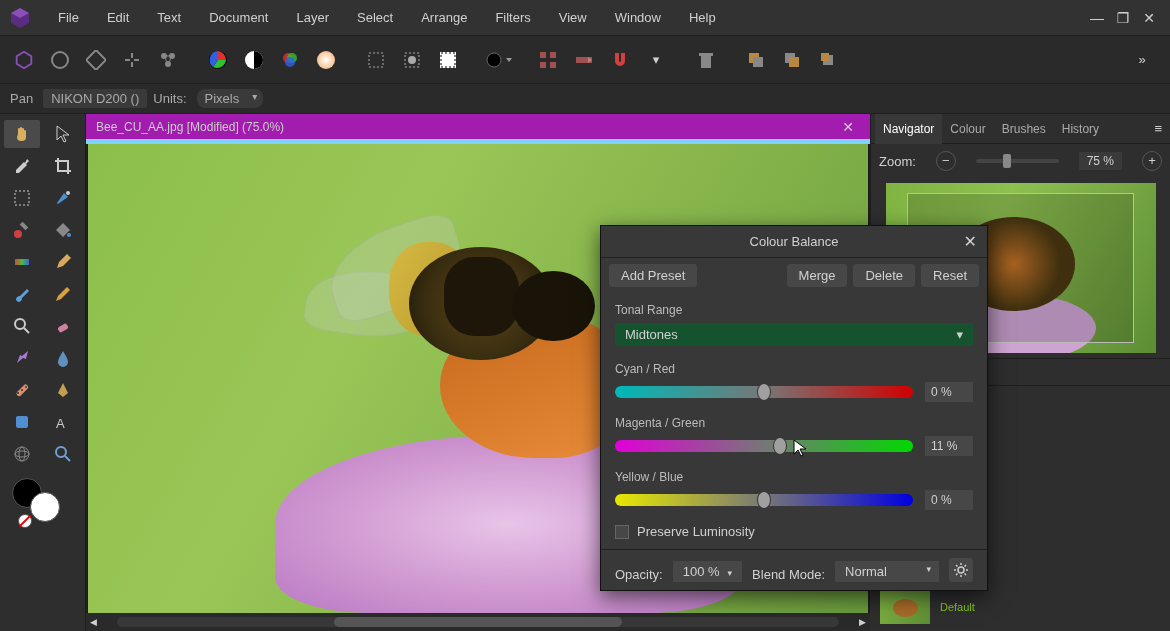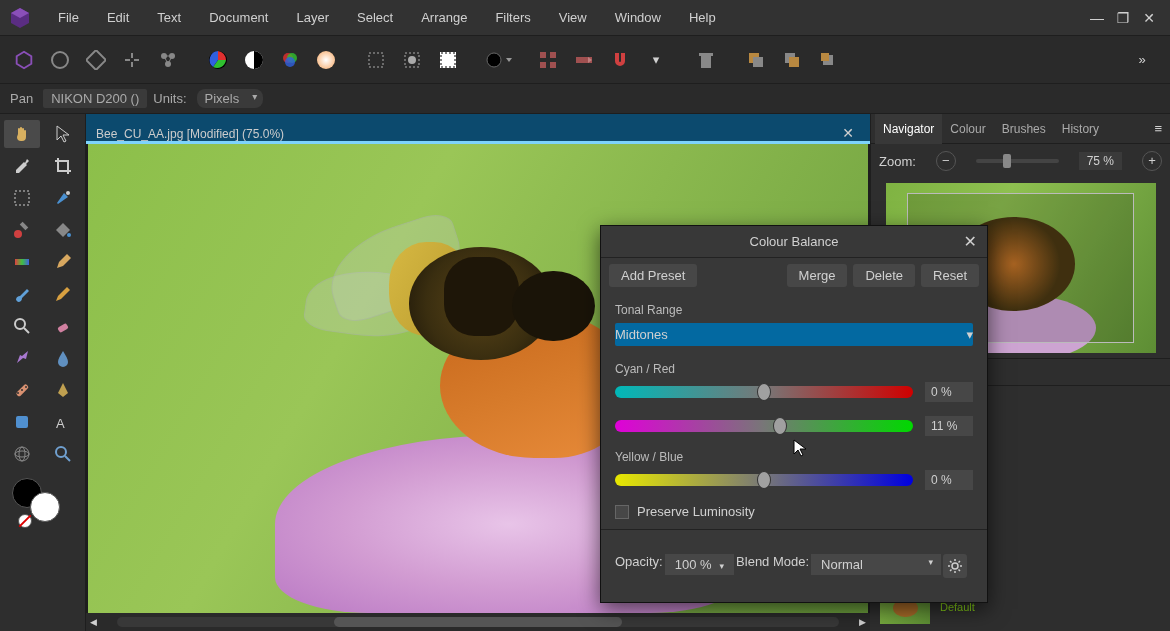--- a/index.html
+++ b/index.html
@@ -21,21 +21,21 @@
 .workspace{display:flex;height:517px}
 .tools{width:86px;background:#2e2e2e;padding:6px 4px;border-right:1px solid #1e1e1e}
 .tools .trow{display:flex;justify-content:space-between;margin-bottom:4px}
 .tool{width:36px;height:28px;display:flex;align-items:center;justify-content:center;border-radius:2px}
 .swatches{margin-top:10px;position:relative;height:50px}
 .sw1{width:30px;height:30px;border-radius:50%;background:#000;border:1px solid #555;position:absolute;left:8px;top:0}
 .sw2{width:30px;height:30px;border-radius:50%;background:#fff;border:1px solid #555;position:absolute;left:26px;top:14px}
 .sw-none{width:14px;height:14px;position:absolute;left:14px;top:36px;border-radius:50%;background:#fff;border:1px solid #555}
 .sw-none:after{content:"";position:absolute;width:16px;height:2px;background:#d00;top:5px;left:-2px;transform:rotate(-45deg)}
 .canvas-area{flex:1;background:#242424;display:flex;flex-direction:column;min-width:0}
-.tabbar{height:30px;background:#0c4a6e;display:flex;align-items:flex-end;padding:0 10px;border-bottom:3px solid #7dd3fc}
+.tabbar{height:30px;background:#a21caf;display:flex;align-items:center;padding:0 10px;border-bottom:5px solid #7dd3fc}
 .tabbar .tabname{flex:1;font-size:12px;color:#ccc}
 .tabbar .x{font-size:14px;padding:0 6px}
 .viewport{flex:1;position:relative;overflow:hidden;background:#1e1e1e}
 .photo{position:absolute;left:2px;right:2px;top:0;bottom:18px;background:linear-gradient(120deg,#8cbf4a 0%,#9ac657 35%,#6a9c3c 100%);overflow:hidden}
 .flower{position:absolute;left:24%;bottom:0;width:60%;height:38%;background:radial-gradient(ellipse at center,#e8c4e8 0%,#d29cd2 50%,#b978c4 100%);border-radius:50% 50% 20% 20%}
 .bee{position:absolute;left:28%;top:18%;width:44%;height:50%;border-radius:50% 45% 40% 35%}
 .bee .body{position:absolute;right:6%;bottom:2%;width:55%;height:62%;background:linear-gradient(160deg,#c7671b 0%,#d67a2a 50%,#e88b3a 100%);border-radius:50% 45% 40% 50%}
 .bee .th{position:absolute;left:30%;top:8%;width:42%;height:48%;background:radial-gradient(circle,#5a4518 0%,#3a2e10 60%,#1a1408 100%);border-radius:50%}
 .bee .head{position:absolute;left:60%;top:18%;width:24%;height:30%;background:#1a1408;border-radius:50%}
 .bee .bstripe{position:absolute;left:40%;top:12%;width:22%;height:34%;background:#1e1608;border-radius:40%}
@@ -69,32 +69,32 @@
 
 
 .dlg{position:absolute;left:600px;top:225px;width:388px;background:#383838;border:1px solid #111;box-shadow:0 6px 20px rgba(0,0,0,.6)}
 .dlg .ttl{height:32px;line-height:32px;text-align:center;position:relative;border-bottom:1px solid #222}
 .dlg .ttl .dx{position:absolute;right:10px;top:0;font-size:16px}
 .dlg .row1{display:flex;padding:6px 8px;gap:6px}
 .dlg .btn{background:#474747;padding:4px 12px;border-radius:3px;font-size:13px}
 .dlg .row1 .sp{flex:1}
 .dlg .body{padding:10px 14px}
 .dlg .lbl{font-size:12px;color:#bbb;margin-bottom:6px}
-.dlg .sel{background:#0369a1;padding:4px 0;border-radius:2px;display:flex;justify-content:space-between;margin-bottom:16px;font-size:13px}
+.dlg .sel{background:#14532d;padding:4px 10px;border-radius:2px;display:flex;justify-content:space-between;margin-bottom:16px;font-size:13px}
 .dlg .sgrp{margin-bottom:14px}
 .dlg .srow{display:flex;align-items:center;gap:12px}
 .dlg .slider{flex:1;height:12px;border-radius:6px;position:relative}
 .dlg .slider .hnd{position:absolute;top:-3px;width:14px;height:18px;background:#a0a0a0;border:1px solid #333;border-radius:50%;margin-left:-7px}
 .dlg .sval{width:48px;background:#474747;padding:3px 6px;font-size:12px;text-align:left}
 .sl-cr{background:linear-gradient(to right,#00b8b8,#777,#d00000)}
 .sl-mg{background:linear-gradient(to right,#e000d8,#777,#00d800)}
 .sl-yb{background:linear-gradient(to right,#e8e800,#777,#0000e0)}
 .dlg .chkrow{display:flex;align-items:center;gap:8px;margin-top:6px}
 .dlg .chk{width:14px;height:14px;background:#474747;border:1px solid #666}
-.dlg .ftr{border-top:1px solid #222;padding:24px 14px;display:flex;align-items:flex-start;gap:2px}
+.dlg .ftr{border-top:1px solid #222;padding:8px 14px;display:flex;align-items:flex-end;gap:10px}
 .dlg .ftr .opv{background:#474747;padding:3px 10px;position:relative}
 .dlg .ftr .opv:after{content:"▾";margin-left:8px;font-size:9px}
 .dlg .ftr .bm{background:#474747;padding:3px 28px 3px 10px;position:relative;flex:1;max-width:130px}
 .dlg .ftr .bm:after{content:"▾";position:absolute;right:8px;font-size:9px}
 .dlg .gear{width:24px;height:24px;background:#474747;display:flex;align-items:center;justify-content:center;border-radius:3px}
 .cursor{position:absolute;left:793px;top:439px;pointer-events:none}
 .cursor svg{display:block}
 svg{pointer-events:none}
 </style>
 </head>
@@ -515,20 +515,21 @@
     <div class="sgrp">
       <div class="lbl">Cyan / Red</div>
       <div class="srow">
         <div class="slider sl-cr">
             <div class="hnd" style="left:50%"></div>
           </div>
         <div class="sval">0 %</div>
       </div>
     </div>
     <div class="sgrp">
+      <div class="lbl">Magenta / Green</div>
       <div class="srow">
         <div class="slider sl-mg">
             <div class="hnd" style="left:55.5%"></div>
           </div>
         <div class="sval">11 %</div>
       </div>
     </div>
     <div class="sgrp">
       <div class="lbl">Yellow / Blue</div>
       <div class="srow">

